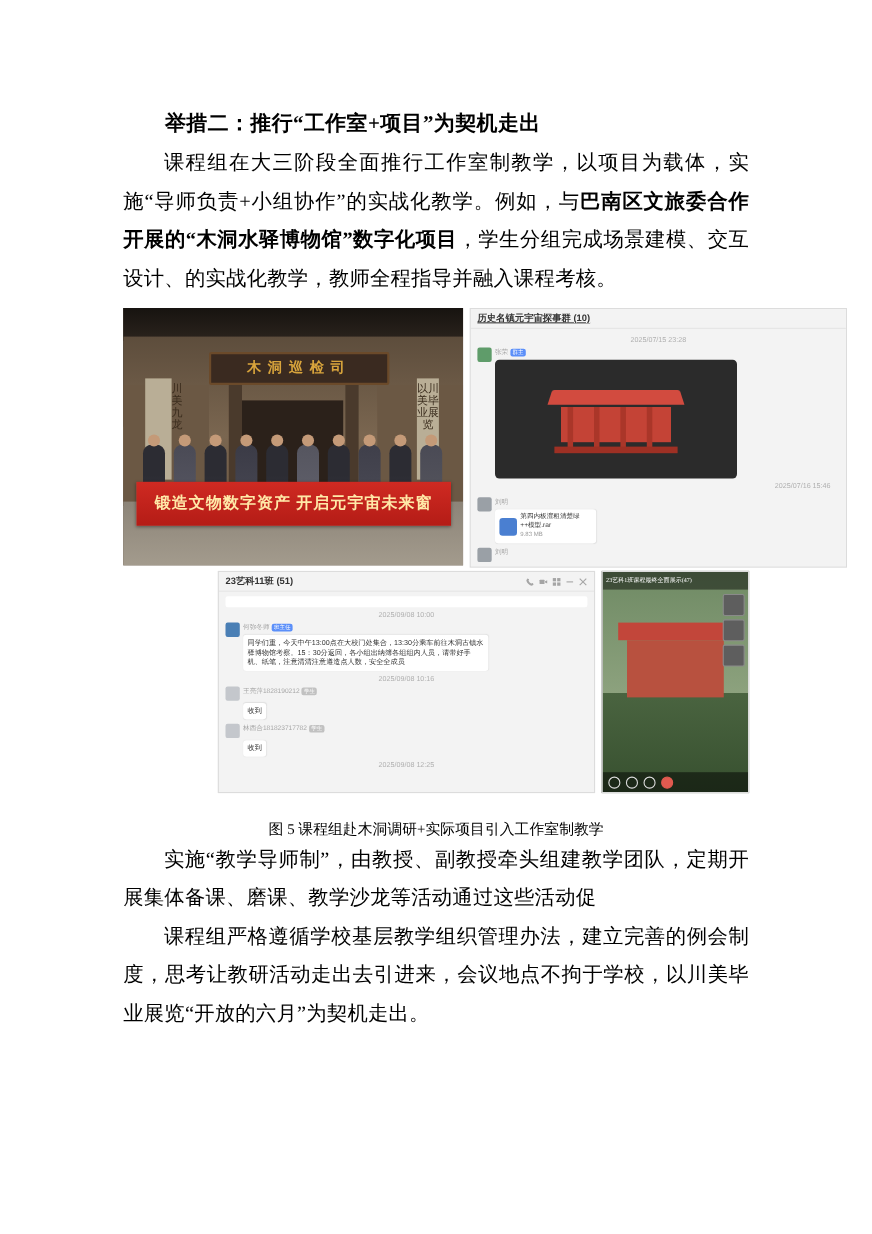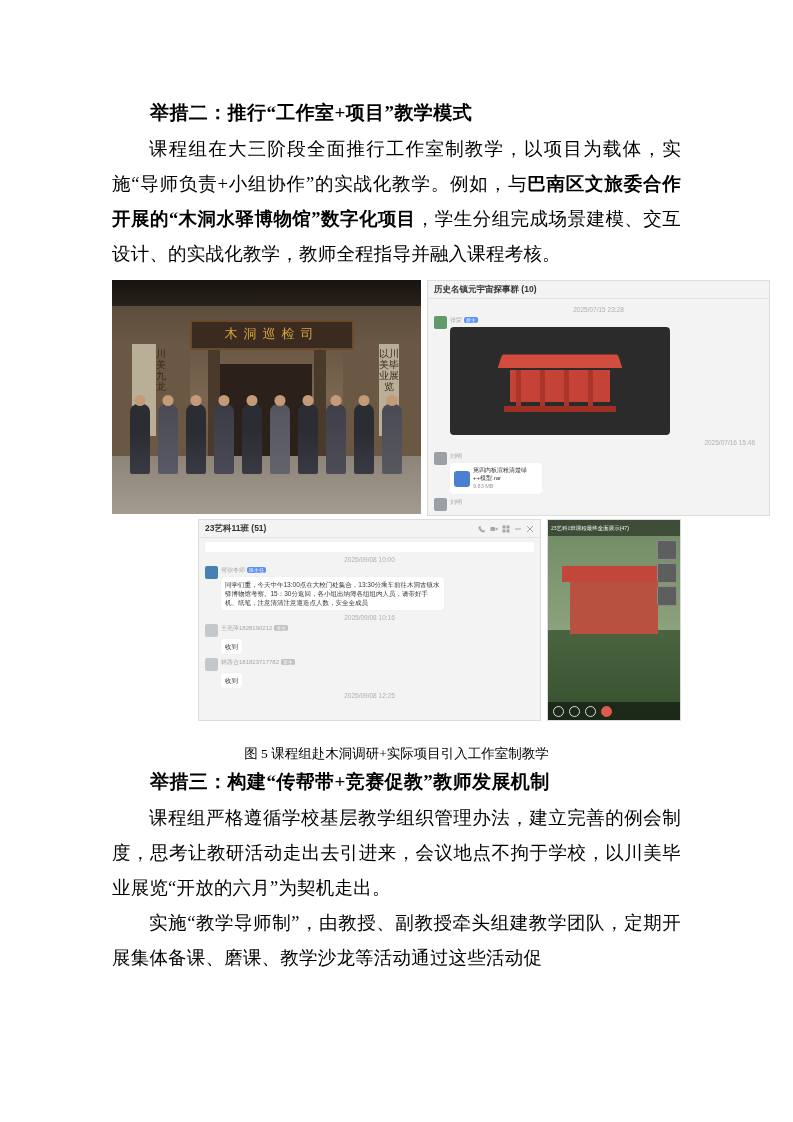--- a/index.html
+++ b/index.html
@@ -70,21 +70,21 @@
     background: linear-gradient(#171310,#2b241d);
   }
   .ph-building {
     position:absolute; left:0; top:26px; width:100%; height:150px;
     background: linear-gradient(#5d4d3c,#7a6650 60%, #6d5a46);
   }
   .ph-plaque {
     position:absolute; left:78px; top:40px; width:160px; height:26px;
     background: #3a2a20; border:2px solid #6b4a2a; border-radius:2px;
     color:#d8a43c; font-size:13px; letter-spacing:6px; text-align:center;
-    line-height:24px; font-weight:normal;
+    line-height:24px; font-weight:bold;
   }
   .ph-door {
     position:absolute; left:108px; top:84px; width:92px; height:92px;
     background:#2b211a;
   }
   .ph-col {
     position:absolute; top:70px; width:12px; height:110px; background:#4a3a2c;
   }
   .ph-side-l { position:absolute; left:0; top:70px; width:78px; height:110px; background:#6b5844; }
   .ph-side-r { position:absolute; right:0; top:70px; width:78px; height:110px; background:#6b5844; }
@@ -237,21 +237,21 @@
   .caption {
     text-align:center; font-size:13.5px; margin-top:6px; margin-bottom:2px;
     font-family:"Liberation Serif","DejaVu Serif",serif;
   }
 </style>
 </head>
 <body>
 
 <div class="page">
 
-  <div class="heading">举措二：推行“工作室+项目”教学模式</div>
+  <div class="heading">举措二：推行“工作室+项目”为契机走出</div>
 
   <p class="para"><span>课程组在大三阶段全面推行工作室制教学，以项目为载体，实施“导师负责+小组协作”的实战化教学。例如，与</span><b>巴南区文旅委合作开展的“木洞水驿博物馆”数字化项目</b><span>，学生分组完成场景建模、交互设计、的实战化教学，教师全程指导并融入课程考核。</span></p>
 
   <div class="figure-block">
 
     <div class="fig-row1">
 
       <div class="photo">
         <div class="ph-sky"></div>
         <div class="ph-eave"></div>
@@ -270,23 +270,24 @@
           <div class="ph-person" style="left:46px; background:linear-gradient(#4a4a55,#5a5a66);"></div>
           <div class="ph-person" style="left:74px;"></div>
           <div class="ph-person" style="left:102px; background:linear-gradient(#3b3b46,#4a4a56);"></div>
           <div class="ph-person" style="left:130px;"></div>
           <div class="ph-person" style="left:158px; background:linear-gradient(#55555f,#63636e);"></div>
           <div class="ph-person" style="left:186px;"></div>
           <div class="ph-person" style="left:214px; background:linear-gradient(#3f3f4a,#4d4d58);"></div>
           <div class="ph-person" style="left:242px;"></div>
           <div class="ph-person" style="left:270px; background:linear-gradient(#4a4a55,#58585f);"></div>
         </div>
+        <div class="ph-banner">锻造文物数字资产  开启元宇宙未来窗</div>
       </div>
 
-      <div class="chatpanel" style="width:341px; height:234px;">
+      <div class="chatpanel" style="width:341px; height:234px;text-decoration:underline;">
         <div class="chat-top">
           <span class="title">历史名镇元宇宙探事群 (10)</span>
         </div>
         <div class="chat-body">
           <div class="ts">2025/07/15 23:28</div>
           <div class="msgrow">
             <div class="avatar-sq green"></div>
             <div class="msgcol">
               <div class="sender"><span>张荣</span><span class="tag">群主</span></div>
               <div class="model-card" style="width:208px;">
@@ -412,18 +413,17 @@
           <span class="vp-dot"></span>
           <span class="vp-dot"></span>
           <span class="vp-dot" style="border-color:#e05a4f; background:#e05a4f;"></span>
         </div>
       </div>
     </div>
 
     <div class="caption">图 5  课程组赴木洞调研+实际项目引入工作室制教学</div>
   </div>
 
-  <div class="heading">举措三：构建“传帮带+竞赛促教”教师发展机制</div>
-
+
+  <p class="para">实施“教学导师制”，由教授、副教授牵头组建教学团队，定期开展集体备课、磨课、教学沙龙等活动通过这些活动促</p>
   <p class="para">课程组严格遵循学校基层教学组织管理办法，建立完善的例会制度，思考让教研活动走出去引进来，会议地点不拘于学校，以川美毕业展览“开放的六月”为契机走出。</p>
-  <p class="para">实施“教学导师制”，由教授、副教授牵头组建教学团队，定期开展集体备课、磨课、教学沙龙等活动通过这些活动促</p>
 
 </div>
 
 </body></html>

